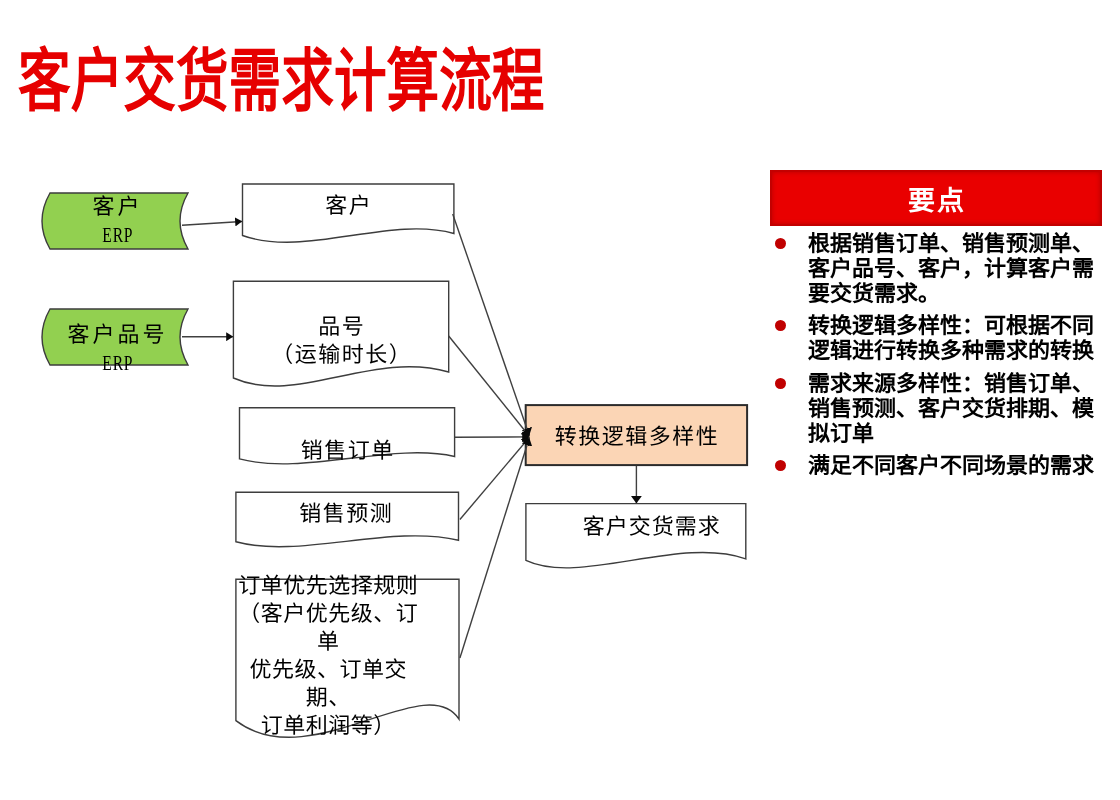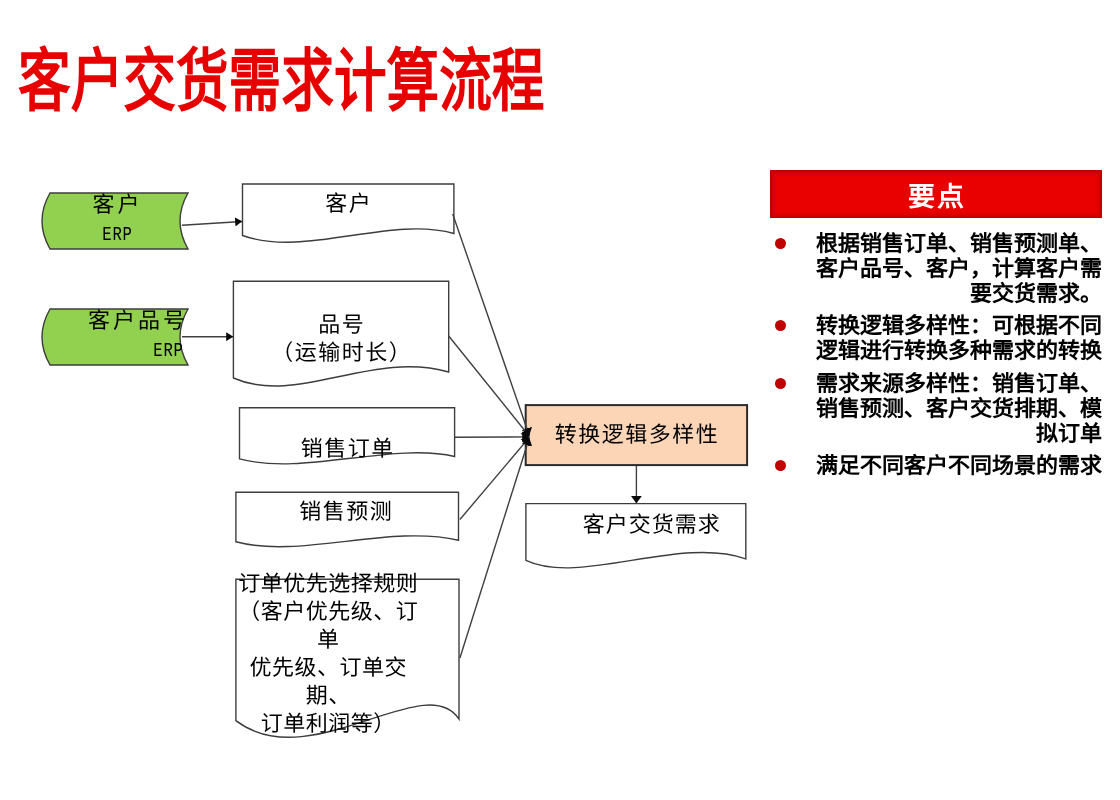--- a/index.html
+++ b/index.html
@@ -21,53 +21,52 @@
     color: #e60000;
     white-space: nowrap;
     transform: scaleX(0.763);
     transform-origin: 0 0;
   }
 
   .canvas { position: absolute; left: 0; top: 0; }
 
   .lab {
     position: absolute;
-    font-family: Liberation Mono, monospace;
+    font-family: Liberation Serif, serif;
     color: #000000;
     font-size: 22px;
     line-height: 28px;
     text-align: center;
     white-space: pre-line;
     letter-spacing: 1.5px;
     padding-left: 1.5px;
     box-sizing: border-box;
   }
   .lab.src { letter-spacing: 3px; padding-left: 3px; }
   .lab.src .sys { display: inline-block; font-size: 20px; letter-spacing: 1px; transform: scaleX(0.78); }
 
   .kp-header {
     position: absolute;
     left: 770px; top: 170px;
-    width: 332px; height: 48px;
+    width: 332px; height: 56px;
     background: #e90000;
     box-shadow: inset 0 0 0 2px #c30000, inset 0 0 5px 2px #b80000;
     display: flex; align-items: center; justify-content: center;
     color: #ffffff;
     font-size: 27px;
     font-weight: bold;
     letter-spacing: 2px;
     padding-left: 2px;
     box-sizing: border-box;
   }
 
   .kp-list {
     position: absolute;
     left: 772px; top: 230.7px;
     width: 330px;
-    text-align: right;
   }
   .kp-item {
     position: relative;
     padding-left: 36px;
     margin-bottom: 7.5px;
     font-size: 22px;
     line-height: 25px;
     font-weight: bold;
     color: #000000;
   }
@@ -116,21 +115,21 @@
     <path d="M448.7,336 L529.3,436.2" marker-end="url(#arrowlg)"></path>
     <path d="M454.6,437.3 L529.4,436.9" marker-end="url(#arrowlg)"></path>
     <path d="M459.9,519.5 L529.3,437.4" marker-end="url(#arrowlg)"></path>
     <path d="M459.9,658 L529.2,438.2" marker-end="url(#arrowlg)"></path>
     <path d="M636.4,465.8 L636.4,503.1" marker-end="url(#arrowlg)"></path>
   </g>
 </svg>
 
 <div class="lab src" style="left:44px; top:193px; width:144px;"><span>客户</span>
 <span class="sys">ERP</span></div>
-<div class="lab src" style="left:44px; top:309px; width:144px;text-align:right;"><span>客户品号</span>
+<div class="lab src" style="left:44px; top:321px; width:144px;"><span>客户品号</span>
 <span class="sys">ERP</span></div>
 
 <div class="lab" style="left:242.5px; top:192px; width:211px;">客户</div>
 <div class="lab" style="left:233.4px; top:313px; width:215px;">品号
 （运输时长）</div>
 <div class="lab" style="left:239.5px; top:416.2px; width:215px;margin-top:21px;">销售订单</div>
 <div class="lab" style="left:235.9px; top:500.4px; width:219px;">销售预测</div>
 <div class="lab" style="left:235.9px; top:572px; width:183px; letter-spacing:0.5px;">订单优先选择规则
 （客户优先级、订单
 优先级、订单交期、

